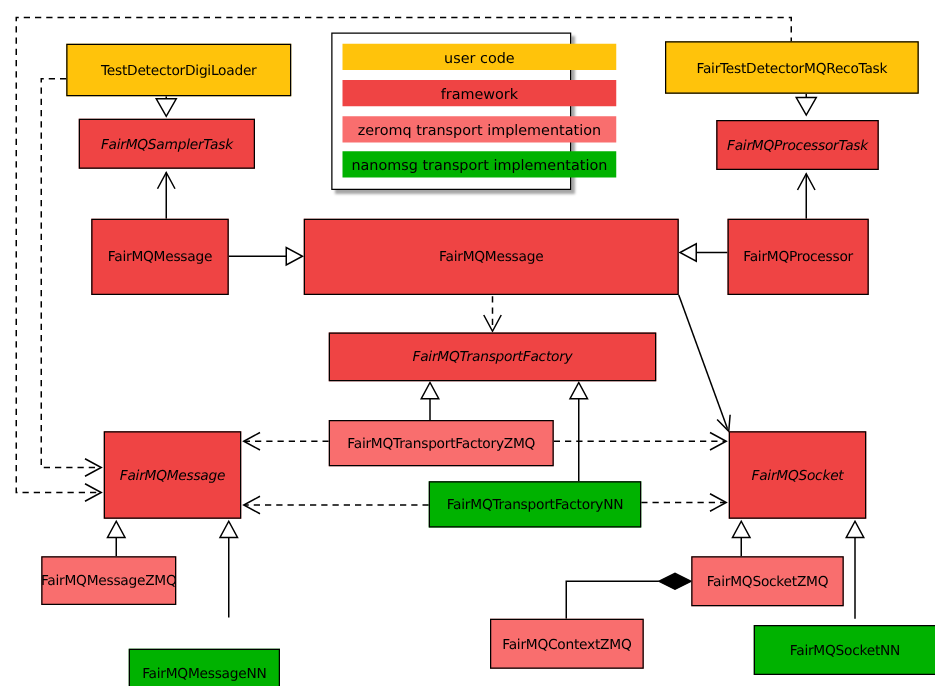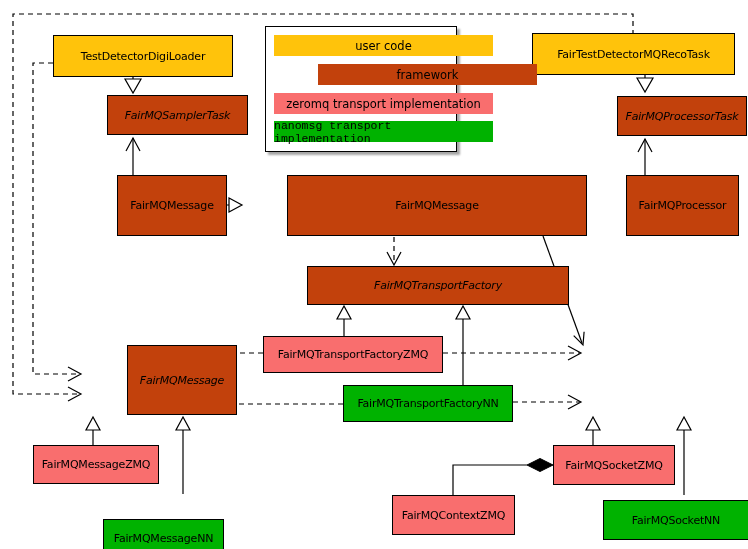--- a/index.html
+++ b/index.html
@@ -8,35 +8,35 @@
     font-family:"DejaVu Sans","Liberation Sans",sans-serif;
   }
   #edges{position:absolute;left:0;top:0;width:748px;height:549px;}
   .node{
     position:absolute;box-sizing:border-box;border:1.5px solid #000;
     display:flex;align-items:center;justify-content:center;text-align:center;
     font-weight:normal;font-size:11px;letter-spacing:-0.2px;color:#000;
     white-space:nowrap;padding:0 2px;
   }
   .gold{background:#FFC30B;}
-  .blue{background:#c2410c;margin-left:44px;}
+  .blue{background:#ef4444;}
   .red{background:#F96E6E;}
   .green{background:#00B200;}
   .abstract{font-style:italic;}
   .legend{
     position:absolute;left:265px;top:26px;width:192px;height:126px;
     background:#fff;border:1.5px solid #000;box-sizing:border-box;
     box-shadow:3px 3px 2px rgba(0,0,0,0.35);
   }
   .legend-row{
     position:absolute;left:8px;width:219px;height:21px;
     display:flex;align-items:center;justify-content:center;
     font-size:11.5px;color:#000;
   }
-  .lr0{top:8px;}  .lr1{top:37px;}  .lr2{top:66px;}  .lr3{top:94px;font-family:Liberation Mono, monospace;}
+  .lr0{top:8px;}  .lr1{top:37px;}  .lr2{top:66px;}  .lr3{top:94px;}
   .edge-line{stroke:#000;stroke-width:1.2;fill:none;}
   .edge-dashed{stroke:#000;stroke-width:1.2;fill:none;stroke-dasharray:5 4;}
   .tri{fill:#fff;stroke:#000;stroke-width:1.2;}
   .vee{fill:none;stroke:#000;stroke-width:1.2;}
   .diamond{fill:#000;stroke:#000;}
 </style>
 </head>
 <body>
 
 <div id="canvas">
@@ -164,22 +164,23 @@
   <div class="node blue" style="left:582px;top:175px;width:113px;height:61px">FairMQProcessor</div>
 
   <div class="node blue abstract" style="left:263px;top:266px;width:262px;height:39px">FairMQTransportFactory</div>
 
   <div class="node red" style="left:263px;top:336px;width:180px;height:37px">FairMQTransportFactoryZMQ</div>
 
   <div class="node green" style="left:343px;top:385px;width:170px;height:37px">FairMQTransportFactoryNN</div>
 
   <div class="node blue abstract" style="left:83px;top:345px;width:110px;height:70px">FairMQMessage</div>
 
+  <div class="node blue abstract" style="left:583px;top:345px;width:110px;height:70px">FairMQSocket</div>
 
-  <div class="node red" style="left:33px;top:445px;width:126px;height:39px">FairMQMessageZMQ</div>
+  <div class="node red" style="left:33px;top:445px;width:108px;height:39px">FairMQMessageZMQ</div>
 
   <div class="node green" style="left:103px;top:519px;width:121px;height:39px">FairMQMessageNN</div>
 
   <div class="node red" style="left:392px;top:495px;width:123px;height:40px">FairMQContextZMQ</div>
 
   <div class="node red" style="left:553px;top:445px;width:122px;height:40px">FairMQSocketZMQ</div>
 
   <div class="node green" style="left:603px;top:500px;width:146px;height:40px">FairMQSocketNN</div>
 
   <div class="legend">

